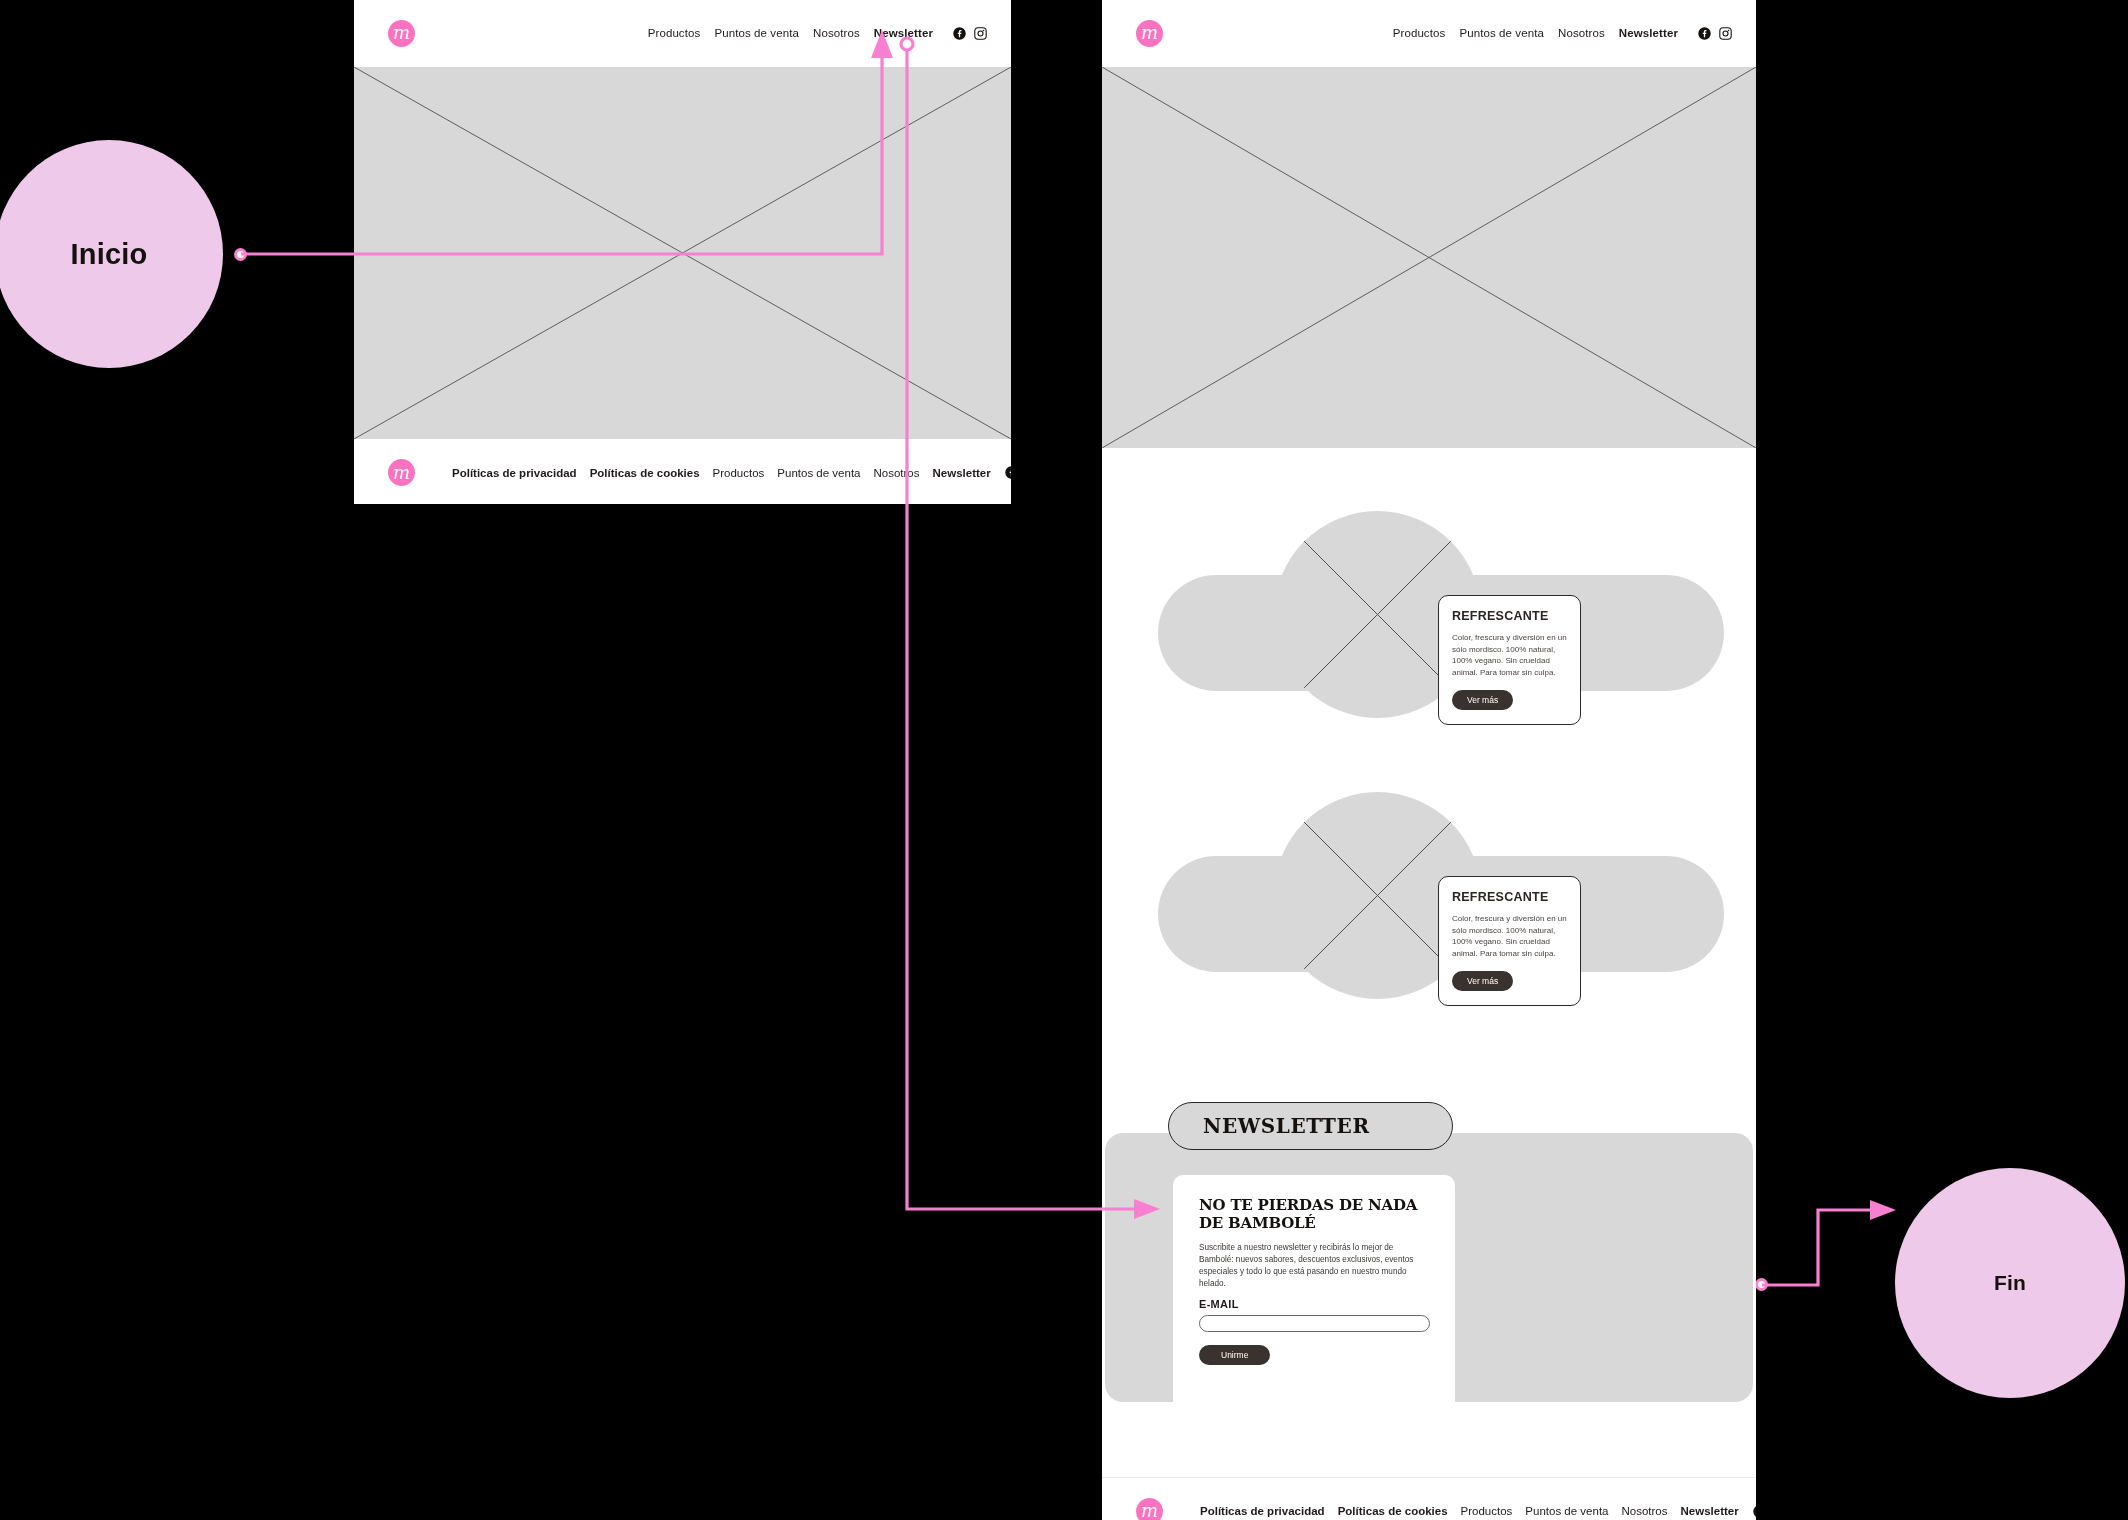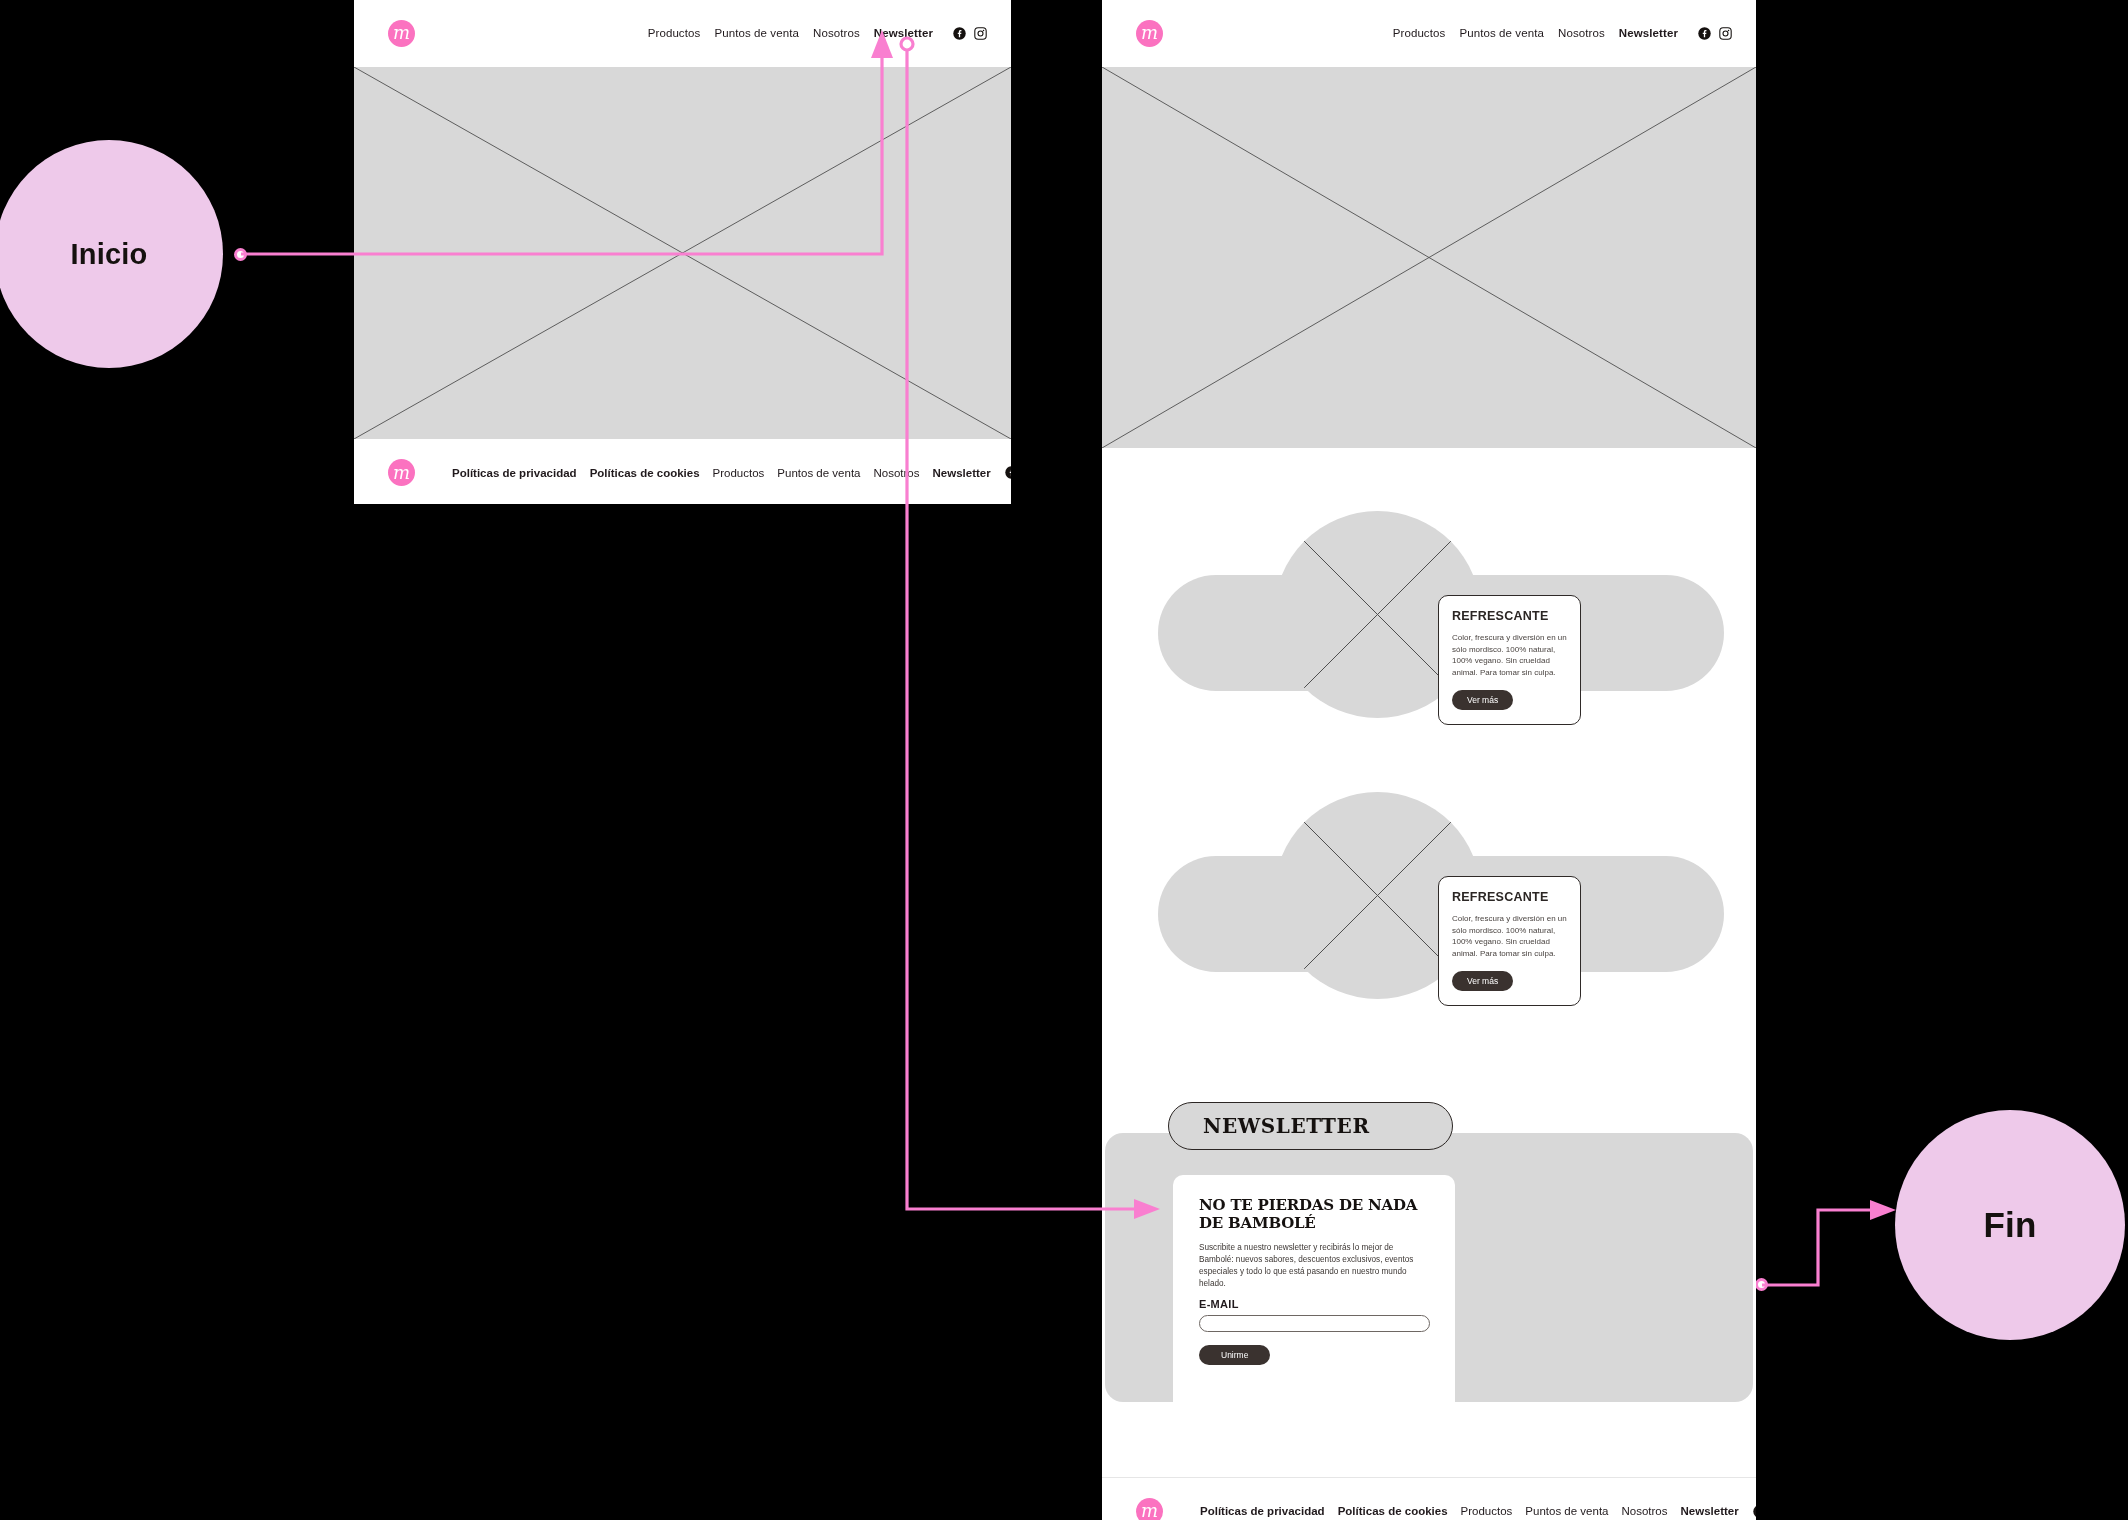--- a/index.html
+++ b/index.html
@@ -15,21 +15,21 @@
   .flow-node {
     position: absolute;
     border-radius: 50%;
     background: #eec9ea;
     display: flex; align-items: center; justify-content: center;
     color: #15110f;
     font-weight: 700;
     letter-spacing: .2px;
   }
   #node-inicio { left: -5px; top: 140px; width: 228px; height: 228px; font-size: 29px; }
-  #node-fin    { left: 1895px; top: 1110px; width: 230px; height: 230px; font-size: 35px; }
+  #node-fin    { left: 1895px; top: 1168px; width: 230px; height: 230px; font-size: 21px; }
 
   .conn-dot {
     position:absolute; width:13px; height:13px; border-radius:50%;
     background:#ffffff; border:3px solid #f97fd0;
   }
 
   
   .frame {
     position: absolute;
     background: #ffffff;

